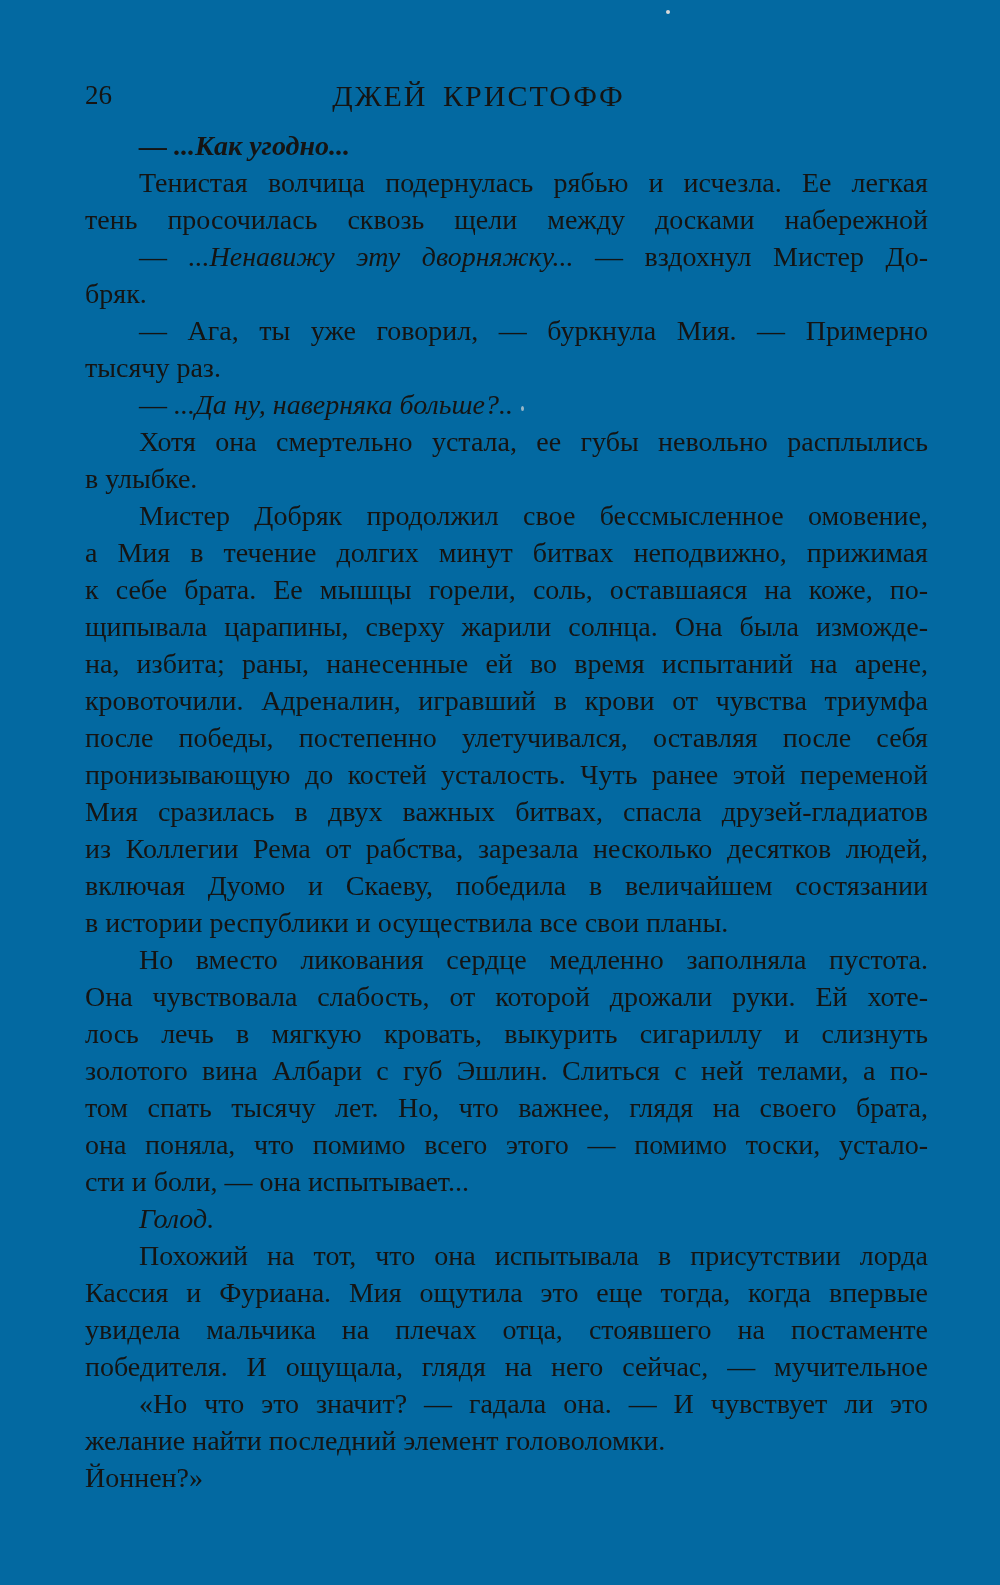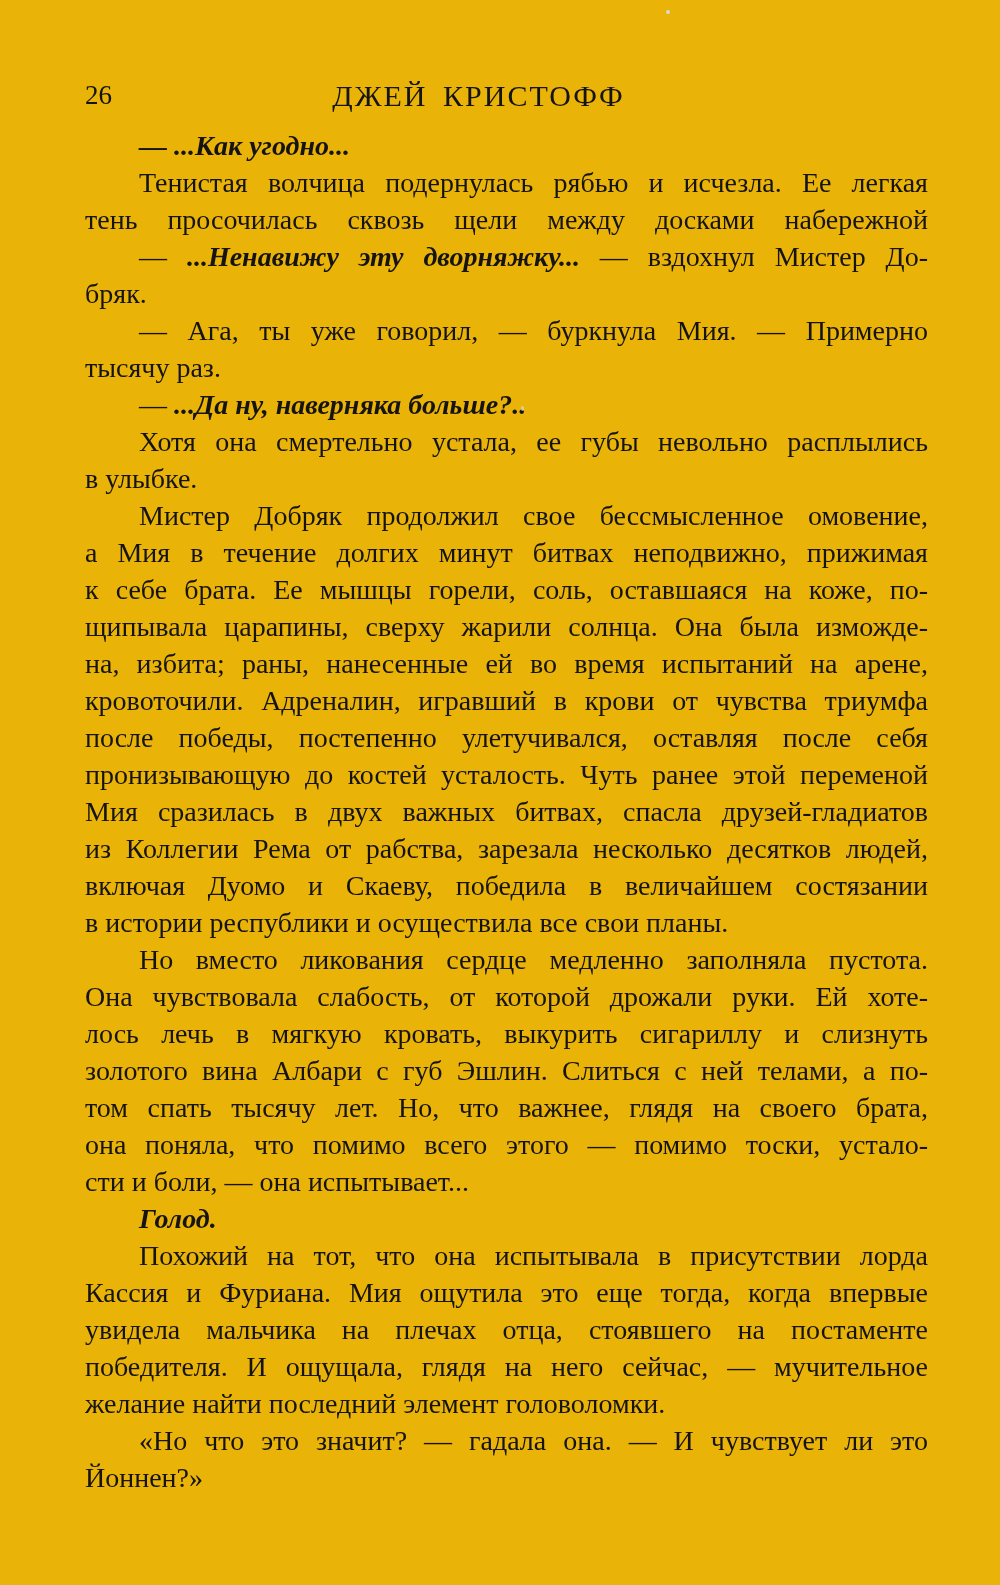--- a/index.html
+++ b/index.html
@@ -4,21 +4,21 @@
 <style>
   html, body {
     margin: 0;
     padding: 0;
     background: #ffffff;
   }
   .page {
     position: relative;
     width: 1000px;
     height: 1585px;
-    background: #eab308;
+    background: #0369a1;
     overflow: hidden;
     font-family: "Liberation Serif", "DejaVu Serif", serif;
     color: #151413;
   }
   .header {
     position: absolute;
     top: 80px;
     left: 85px;
     width: 843px;
     height: 32px;
@@ -53,21 +53,21 @@
     line-height: 37px;
     white-space: normal;
   }
   .line.j {
     text-align: justify;
     text-align-last: justify;
   }
   .line.ind {
     text-indent: 54px;
   }
-  .i  { font-style: italic; font-weight: bold; }
+  .i  { font-style: italic; }
   .bi { font-style: italic; font-weight: bold; }
   .speck {
     position: absolute;
     background: #d9d9d9;
     border-radius: 50%;
   }
 </style>
 </head>
 <body>
 
@@ -105,20 +105,20 @@
       <div class="line j"><span>лось лечь в мягкую кровать, выкурить сигариллу и слизнуть</span></div>
       <div class="line j"><span>золотого вина Албари с губ Эшлин. Слиться с ней телами, а по-</span></div>
       <div class="line j"><span>том спать тысячу лет. Но, что важнее, глядя на своего брата,</span></div>
       <div class="line j"><span>она поняла, что помимо всего этого — помимо тоски, устало-</span></div>
       <div class="line"><span>сти и боли, — она испытывает...</span></div>
       <div class="line ind"><span class="i">Голод.</span></div>
       <div class="line ind j"><span>Похожий на тот, что она испытывала в присутствии лорда</span></div>
       <div class="line j"><span>Кассия и Фуриана. Мия ощутила это еще тогда, когда впервые</span></div>
       <div class="line j"><span>увидела мальчика на плечах отца, стоявшего на постаменте</span></div>
       <div class="line j"><span>победителя. И ощущала, глядя на него сейчас, — мучительное</span></div>
+      <div class="line ind j"><span>«Но что это значит? — гадала она. — И чувствует ли это</span></div>
       <div class="line"><span>желание найти последний элемент головоломки.</span></div>
-      <div class="line ind j"><span>«Но что это значит? — гадала она. — И чувствует ли это</span></div>
       <div class="line"><span>Йоннен?»</span></div>
     </div>
 
   <div class="speck" style="left:666px; top:10px; width:4px; height:4px;"></div>
   <div class="speck" style="left:521px; top:406px; width:3px; height:5px; opacity:.7;"></div>
 </div>
 
 </body></html>

